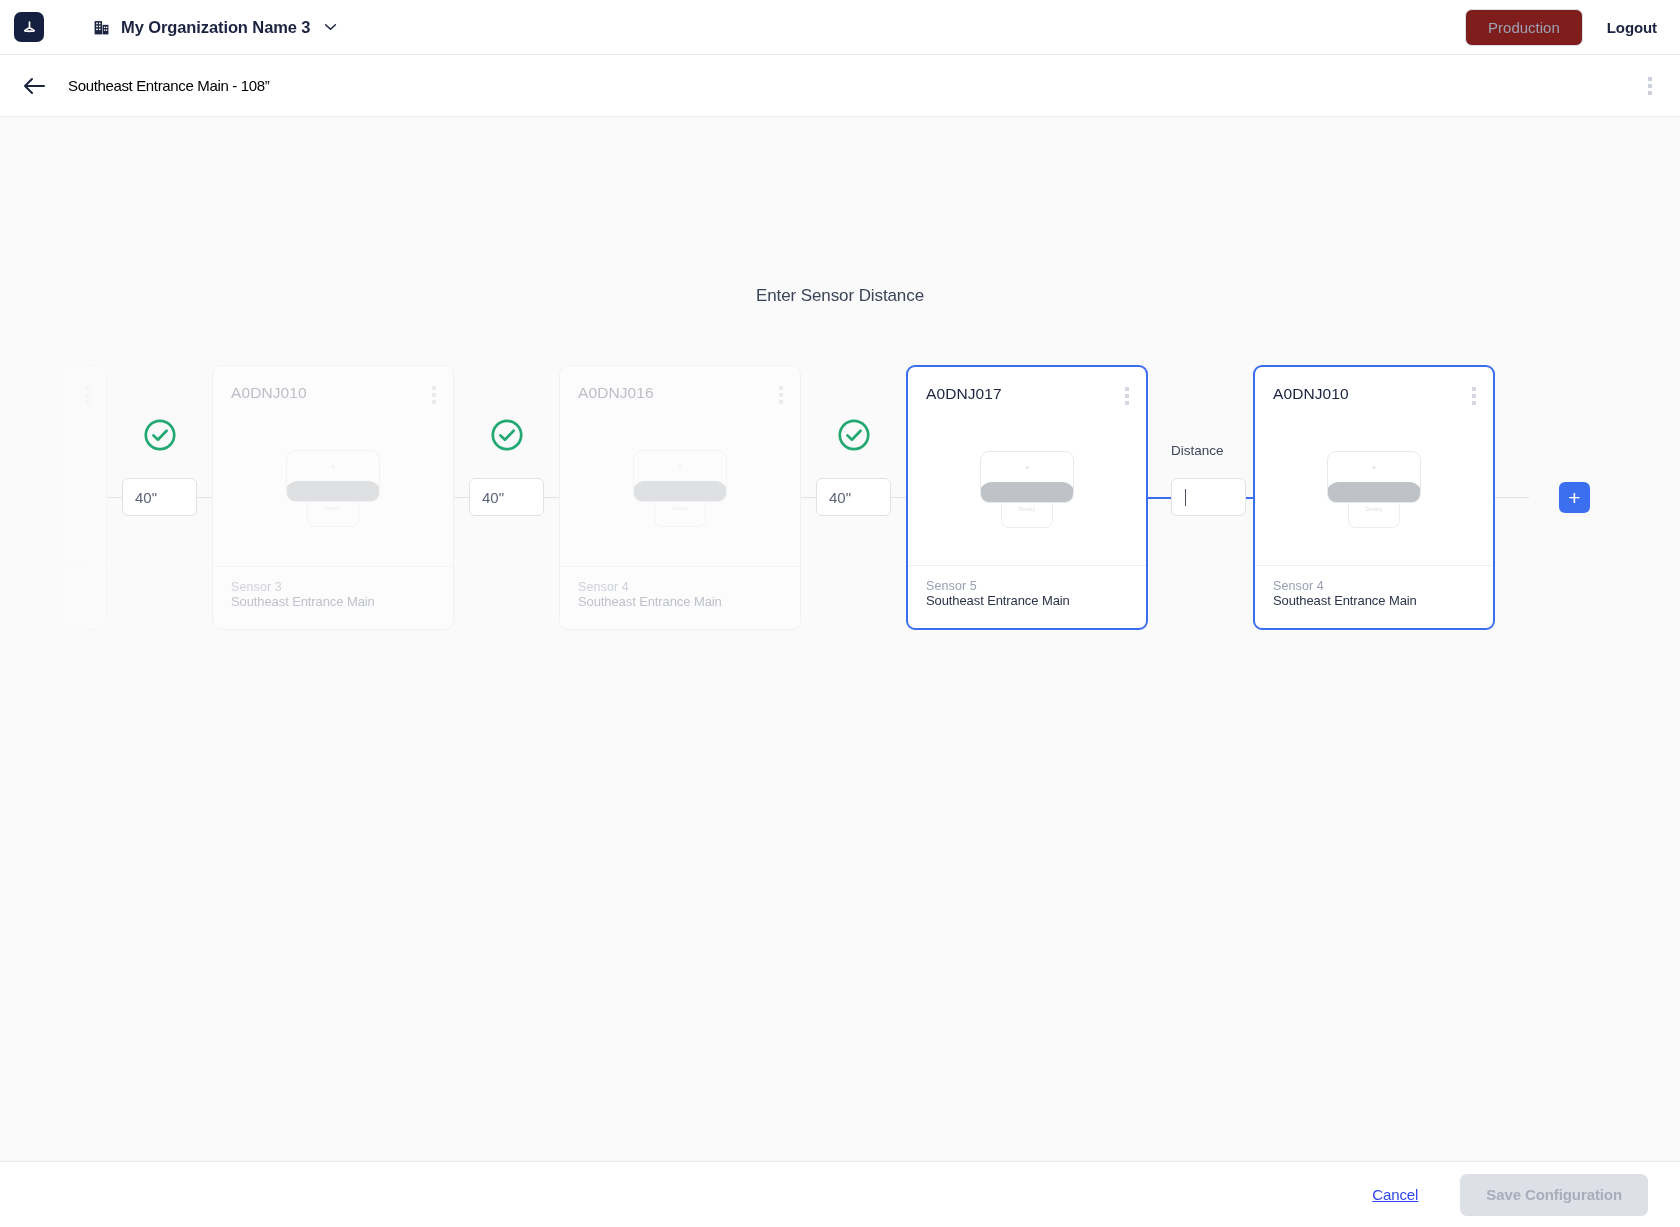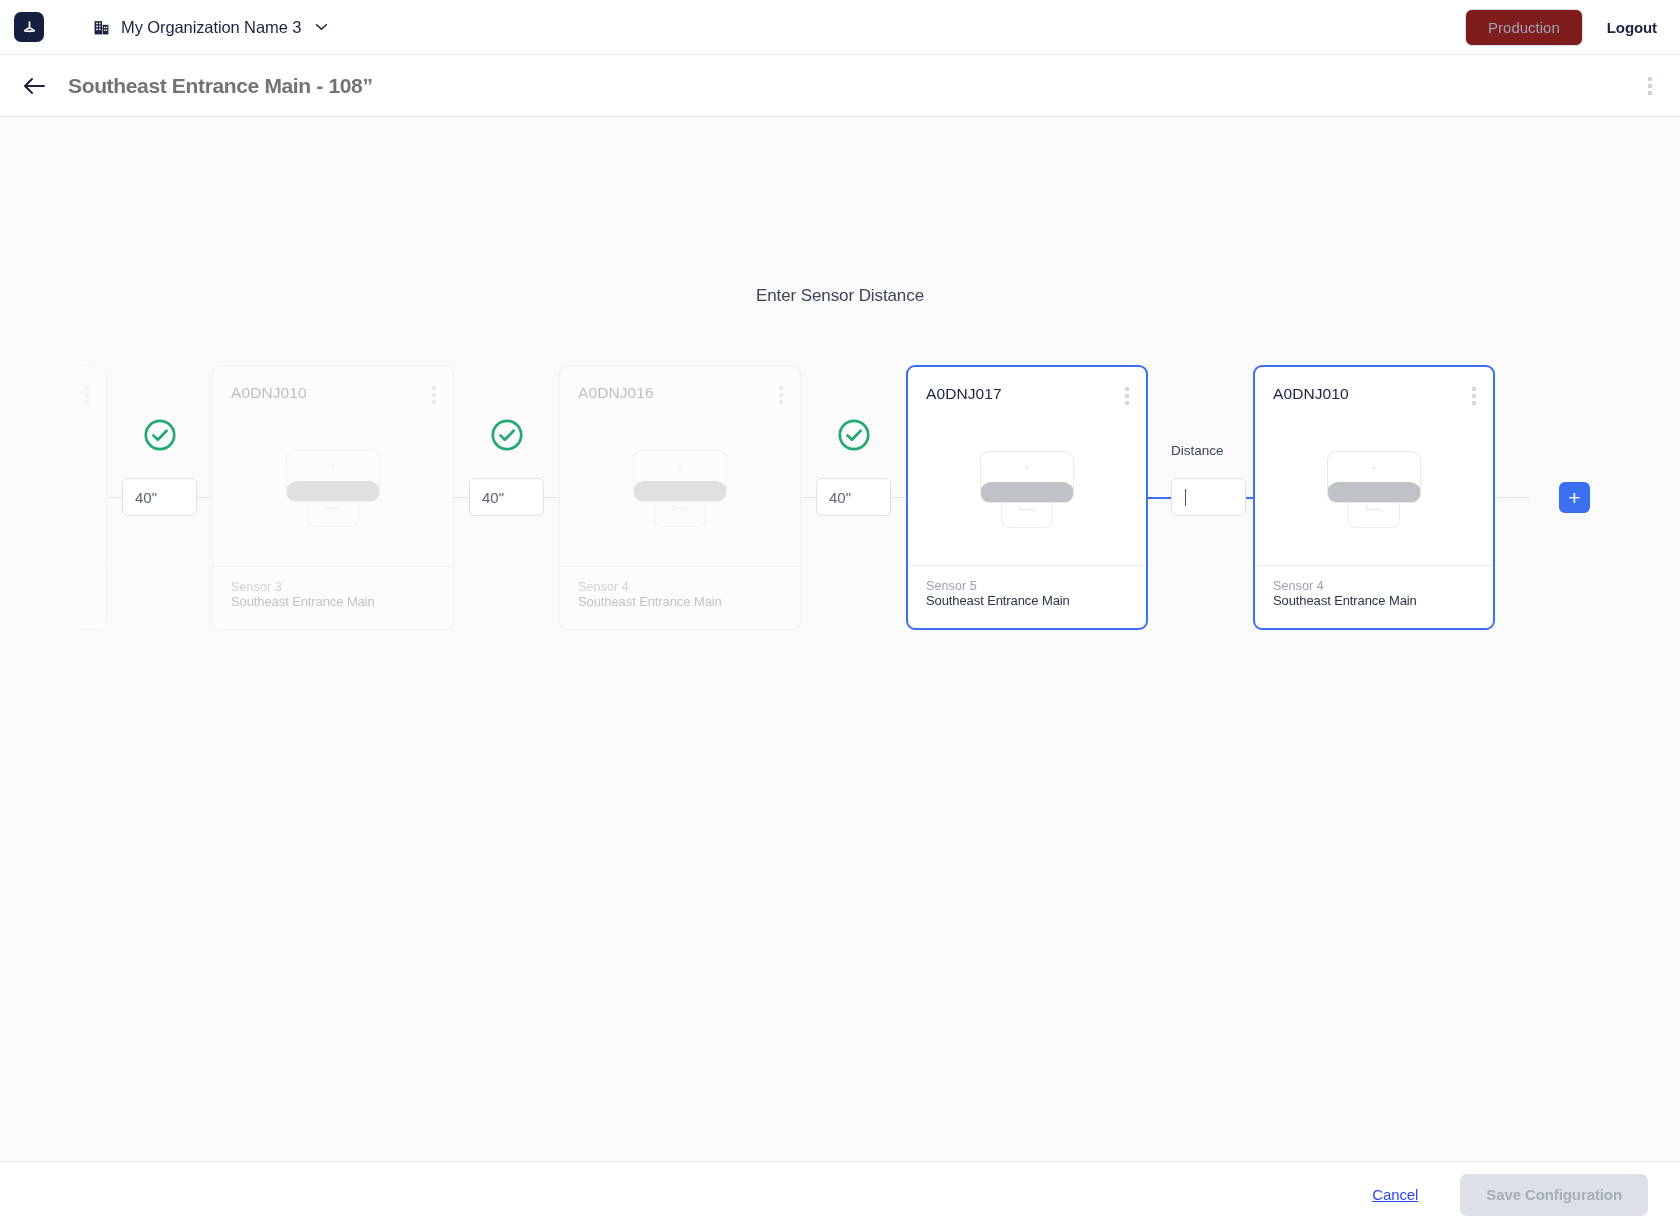--- a/index.html
+++ b/index.html
@@ -34,21 +34,21 @@
     cursor: pointer;
   }
   .org-chip {
     display: flex; align-items: center; gap: 11px;
     margin-left: 49px;
     cursor: pointer;
   }
   .bldg-icon { width: 17px; height: 17px; display: block; flex: 0 0 auto; }
   .org-name {
     font-size: 16.5px;
-    font-weight: 400;
+    font-weight: 700;
     letter-spacing: -0.1px;
     color: #1b2340;
     white-space: nowrap;
   }
   .chev { width: 13px; height: 8px; display: block; margin-left: 3px; }
   .topbar-right {
     margin-left: auto;
     display: flex; align-items: center; gap: 24px;
   }
   .env-pill {
@@ -83,24 +83,24 @@
     padding: 0 22px 0 22px;
     position: relative;
   }
   .back-arrow {
     width: 24px; height: 20px;
     display: block;
     cursor: pointer;
     flex: 0 0 auto;
   }
   .page-title {
-    font-size: 21px;
-    font-weight: 700;
+    font-size: 15px;
+    font-weight: 400;
     letter-spacing: -0.35px;
-    color: #737373;
+    color: #000000;
     margin-left: 22px;
     white-space: nowrap;
   }
   .kebab {
     margin-left: auto;
     display: flex; flex-direction: column;
     gap: 3px;
     cursor: pointer;
     padding: 5px 6px;
   }

